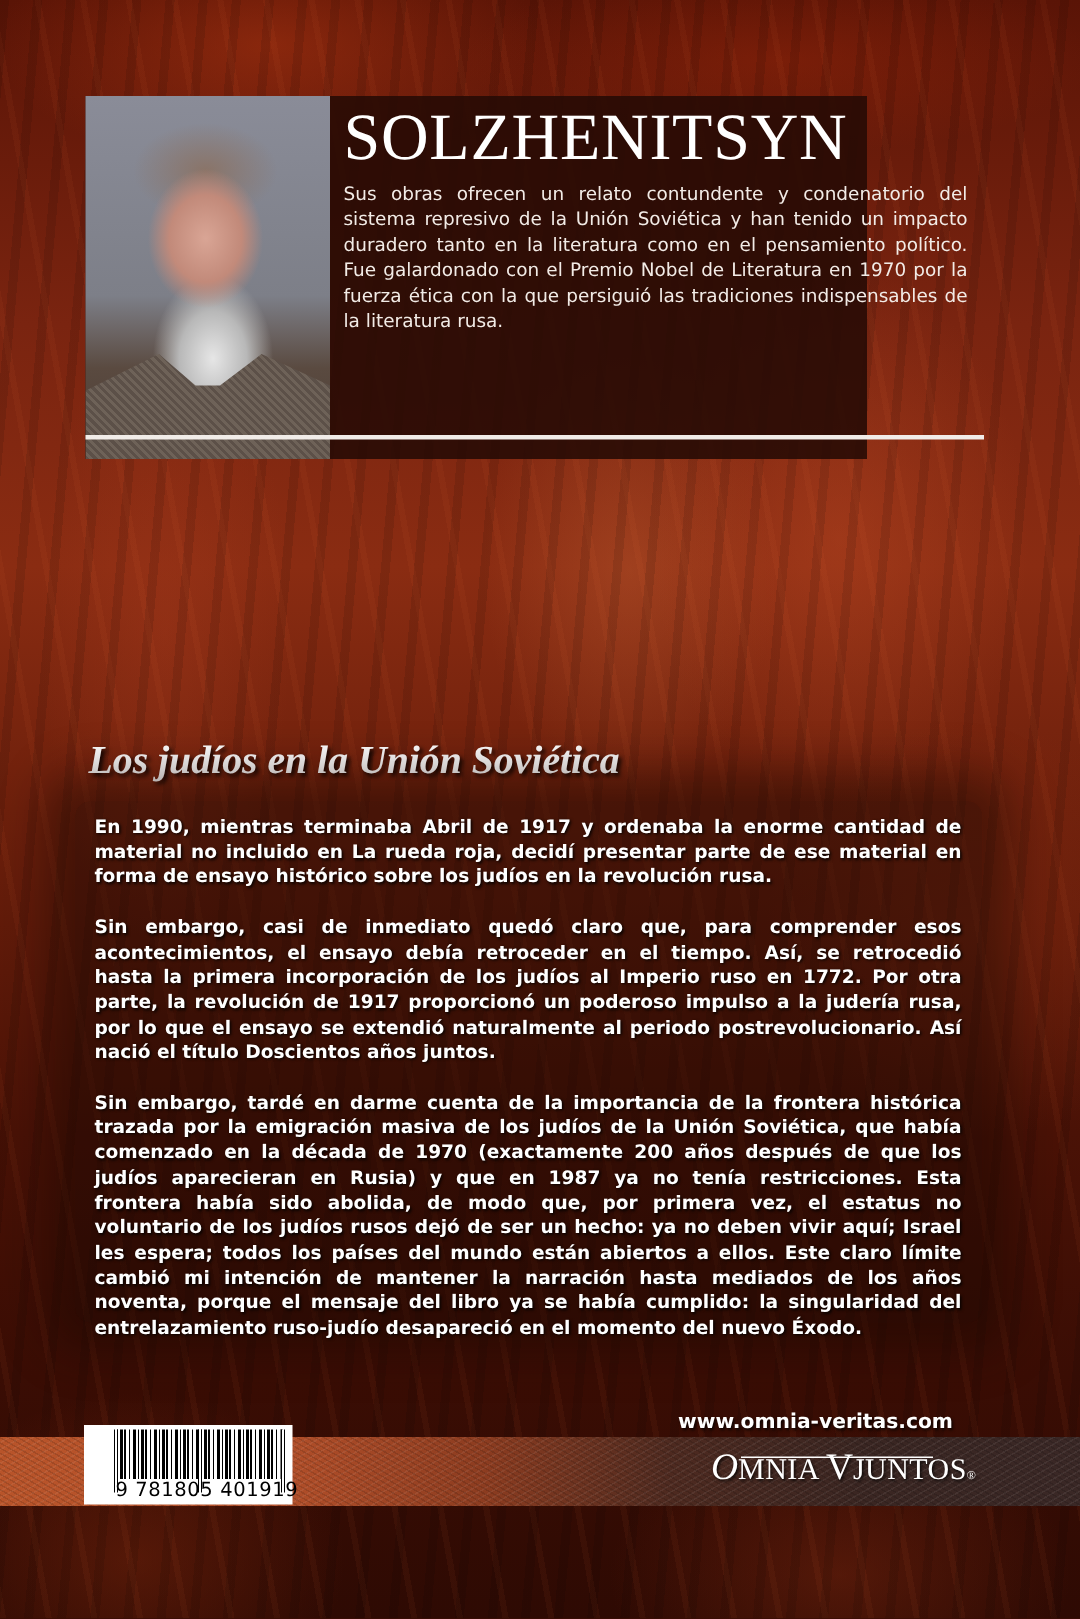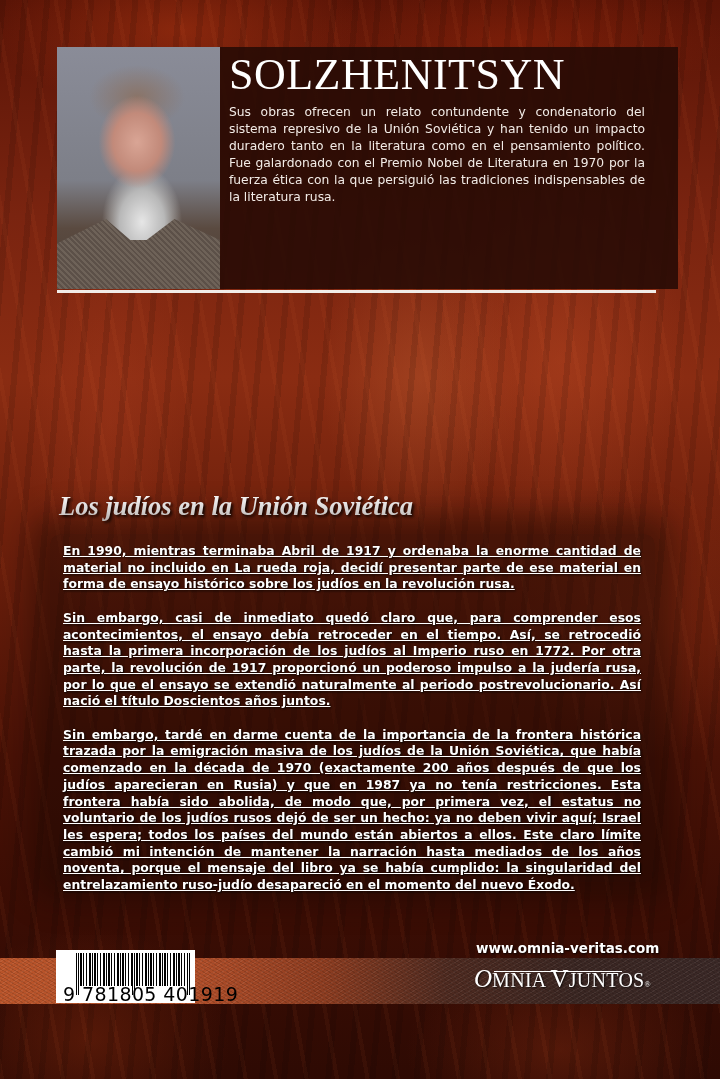--- a/index.html
+++ b/index.html
@@ -20,21 +20,21 @@
     .streaks {
       position: absolute; inset: 0;
       background:
         repeating-linear-gradient(95deg, rgba(0,0,0,0.10) 0px, rgba(0,0,0,0.10) 6px, transparent 6px, transparent 22px),
         repeating-linear-gradient(80deg, rgba(255,120,60,0.05) 0px, rgba(255,120,60,0.05) 4px, transparent 4px, transparent 30px);
       pointer-events: none;
     }
 
     
     .author-box {
-      position: absolute; left: 57px; top: 47px; width: 621px; height: 242px;
+      position: absolute; left: 57px; top: 64px; width: 521px; height: 242px;
       background: rgba(38,10,4,0.88);
     }
     .author-photo {
       position: absolute; left: 0; top: 0; width: 163px; height: 242px;
       background:
         radial-gradient(ellipse 48px 58px at 80px 95px, #d9a595 0%, #c28a7a 50%, transparent 80%),
         radial-gradient(ellipse 50px 70px at 85px 175px, #e6e6e6 0%, #b8b8b8 45%, transparent 80%),
         radial-gradient(ellipse 60px 40px at 80px 50px, #8a7468 0%, transparent 80%),
         linear-gradient(180deg, #8a8c98 0%, #7d7f88 55%, #5a4a40 75%, #4a3d34 100%);
     }
@@ -81,21 +81,21 @@
       box-shadow: 0 0 30px 20px rgba(25,6,2,0.45);
       border-radius: 10px;
     }
     .body-text {
       position: absolute; left: 63px; top: 543px; width: 578px;
       font-family: "DejaVu Sans", "Liberation Sans", sans-serif;
       font-weight: bold; font-size: 12.4px; line-height: 16.7px; color: #ffffff;
       text-align: justify;
       text-shadow: 1px 1px 2px rgba(0,0,0,0.9);
     }
-    .body-text p { margin-bottom: 16.7px; text-decoration: underline; }
+    .body-text p { margin-bottom: 16.7px; }
 
     
     .strip {
       position: absolute; left: 0; top: 958px; width: 720px; height: 46px;
       background:
         repeating-linear-gradient(30deg, rgba(0,0,0,0.12) 0 1px, transparent 1px 3px),
         repeating-linear-gradient(-30deg, rgba(255,255,255,0.06) 0 1px, transparent 1px 4px),
         linear-gradient(90deg, #b8542a 0%, #b4502a 25%, #8c3c20 45%, #4e2a20 62%, #3a2622 80%, #3a2826 100%);
     }
     .barcode-box {
@@ -109,27 +109,27 @@
         #000 8px 9px, #fff 9px 11px, #000 11px 13px, #fff 13px 14px);
     }
     .barcode-guard-l, .barcode-guard-r, .barcode-guard-m {
       position: absolute; top: 3px; width: 3px; height: 42px;
       background: repeating-linear-gradient(90deg, #000 0 1px, #fff 1px 2px);
     }
     .barcode-guard-l { left: 20px; }
     .barcode-guard-m { left: 76px; }
     .barcode-guard-r { left: 131px; }
     .barcode-digits {
-      position: absolute; left: 7px; top: 36px; width: 134px;
+      position: absolute; left: 21px; top: 36px; width: 134px;
       font-family: "DejaVu Sans", "Liberation Sans", sans-serif;
-      font-size: 19px; line-height: 16px; color: #000; letter-spacing: 0.4px;
+      font-size: 13px; line-height: 16px; color: #000; letter-spacing: 0.4px;
       white-space: pre;
     }
     .website {
-      position: absolute; left: 476px; top: 940px;
+      position: absolute; left: 452px; top: 940px;
       font-family: "DejaVu Sans", "Liberation Sans", sans-serif;
       font-weight: bold; font-size: 13.5px; color: #ffffff;
       text-shadow: 1px 1px 2px rgba(0,0,0,0.8);
     }
     .publisher-logo {
       position: absolute; left: 474px; top: 965px;
       font-family: "Liberation Serif", "DejaVu Serif", serif;
       color: #ffffff; white-space: nowrap;
       text-shadow: 1px 1px 2px rgba(0,0,0,0.8);
     }

